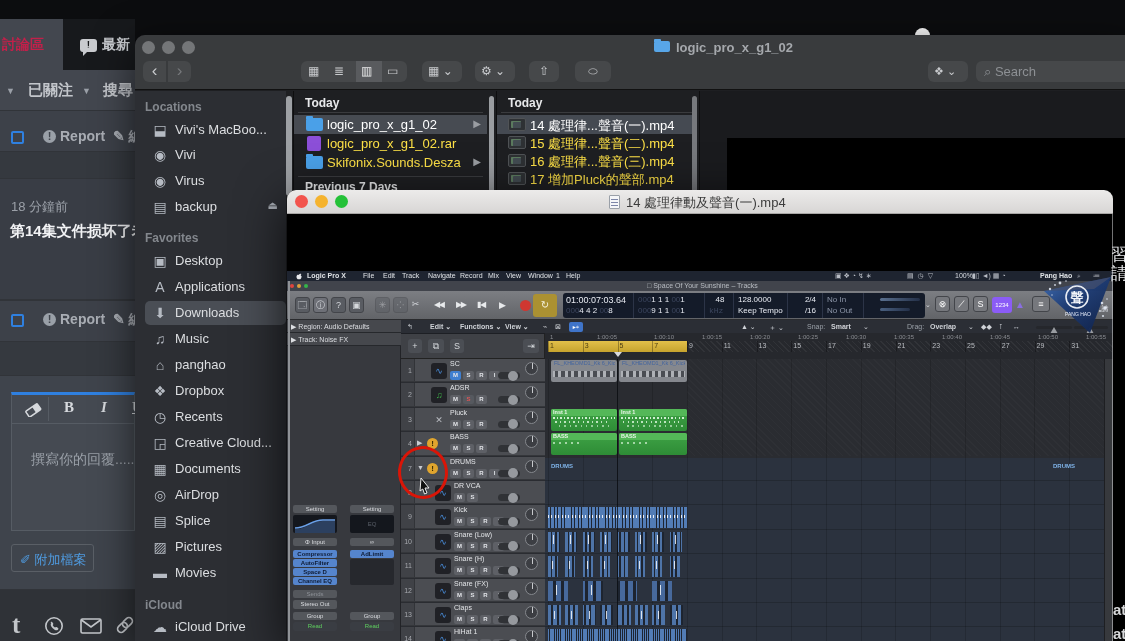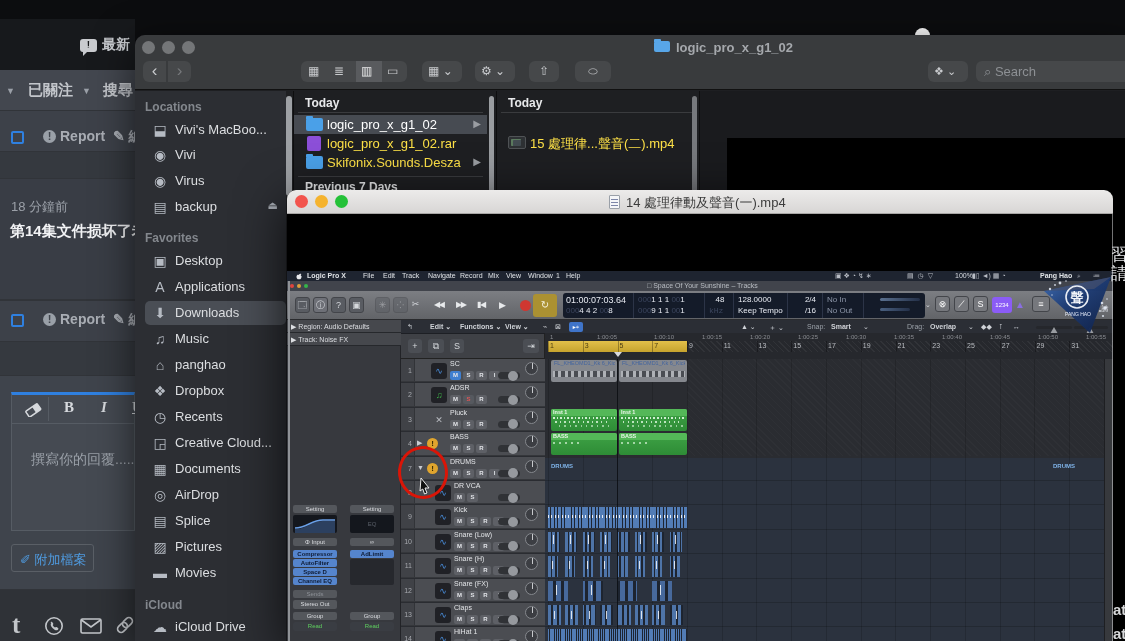--- a/index.html
+++ b/index.html
@@ -58,20 +58,23 @@
 #web .panel { position:absolute; left:0; width:135px; background:#3d4149; border-top:1px solid #313439; border-bottom:1px solid #313439; }
 .chk { position:absolute; width:13px; height:13px; border:2px solid #2f80e0; border-radius:2px; }
 .reprow { position:absolute; color:#a9adb4; font-size:14px; font-weight:bold; white-space:nowrap; }
 .editor { position:absolute; background:#454a52; border:1px solid #565c64; border-top:3px solid #2f80e0; }
 </style>
 </head>
 <body>
 <div id="stage">
   <div id="web">
     <div class="tabbar">
+      <div class="tab-active dots">
+          <span>討論區</span>
+        </div>
       <div class="bubble">
           <span>!</span>
         </div>
       <div class="tab2" style="left:102px;">最新</div>
     </div>
     <div class="content dots">
 
       <div class="abs" style="left:6px;top:16px;color:#9ba0a8;font-size:9px;">▼</div>
       <div class="abs" style="left:28px;top:11px;color:#c3c6cb;font-size:15px;font-weight:bold;">已關注</div>
       <div class="abs" style="left:82px;top:16px;color:#9ba0a8;font-size:9px;">▼</div>
@@ -273,23 +276,35 @@
       </div>
       <div class="abs" style="left:4px;top:85px;width:185px;height:1px;background:#3a3b3e;"></div>
       <div class="colhead" style="top:89px;">Previous 7 Days</div>
     </div>
     <div class="abs" style="left:354px;top:61px;width:5px;height:100px;background:#9a9da1;border-radius:3px;"></div>
     <div class="abs" style="left:361px;top:56px;width:1px;height:550px;background:#0e0e0f;"></div>
 
     <div id="col2" class="abs" style="left:362px;top:56px;width:195px;height:550px;background:#1e1f22;">
       <div class="colhead" style="top:5px;">Today</div>
       <div class="abs" style="left:4px;top:21px;width:191px;height:1px;background:#3a3b3e;"></div>
+      <div class="frow" style="top:24px;background:#454a52;">
+        <span class="mp4i"></span>
+          <span class="tx" style="color:#fff;">14 處理律...聲音(一).mp4</span>
+      </div>
       <div class="frow" style="top:42px;">
           <span class="mp4i"></span>
           <span class="tx">15 處理律...聲音(二).mp4</span>
+        </div>
+      <div class="frow" style="top:60px;">
+          <span class="mp4i"></span>
+          <span class="tx">16 處理律...聲音(三).mp4</span>
+        </div>
+      <div class="frow" style="top:78px;">
+          <span class="mp4i"></span>
+          <span class="tx">17 增加Pluck的聲部.mp4</span>
         </div>
     </div>
     <div class="abs" style="left:557px;top:61px;width:5px;height:100px;background:#77797d;border-radius:3px;"></div>
     <div class="abs" style="left:564px;top:56px;width:1px;height:550px;background:#0e0e0f;"></div>
 
     <div class="abs" style="left:565px;top:56px;width:435px;height:550px;background:#1a1b1e;"></div>
     <div class="abs" style="left:592px;top:103px;width:408px;height:503px;background:#000;"></div>
   </div>
 
   <div id="qt" class="abs" style="left:287px;top:190px;width:826px;height:451px;border-radius:9px 9px 0 0;background:#000;box-shadow:0 12px 50px rgba(0,0,0,0.75);overflow:hidden;">

